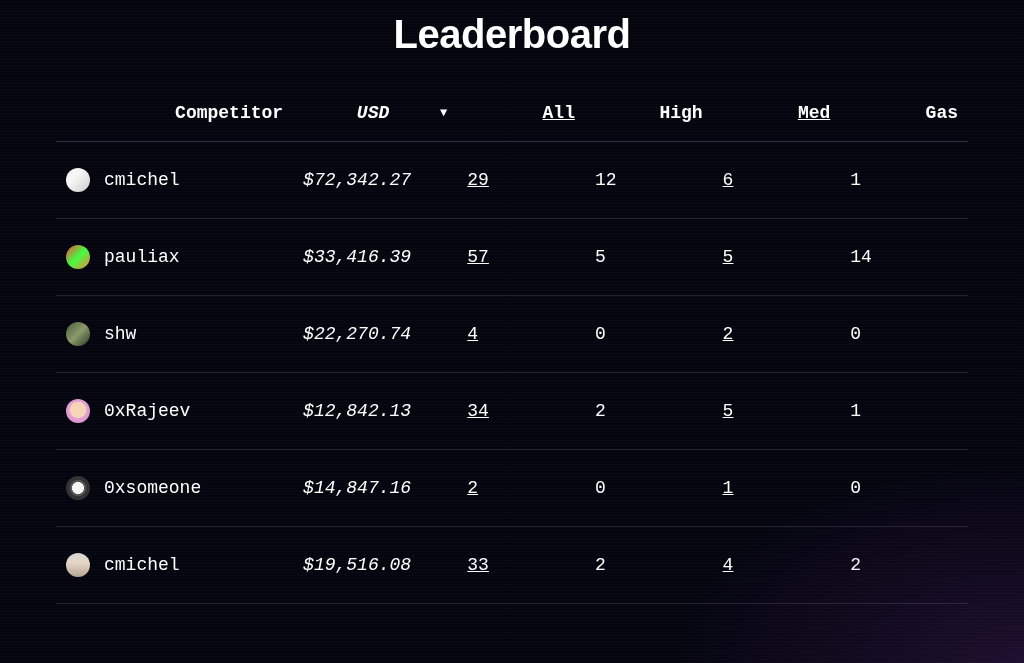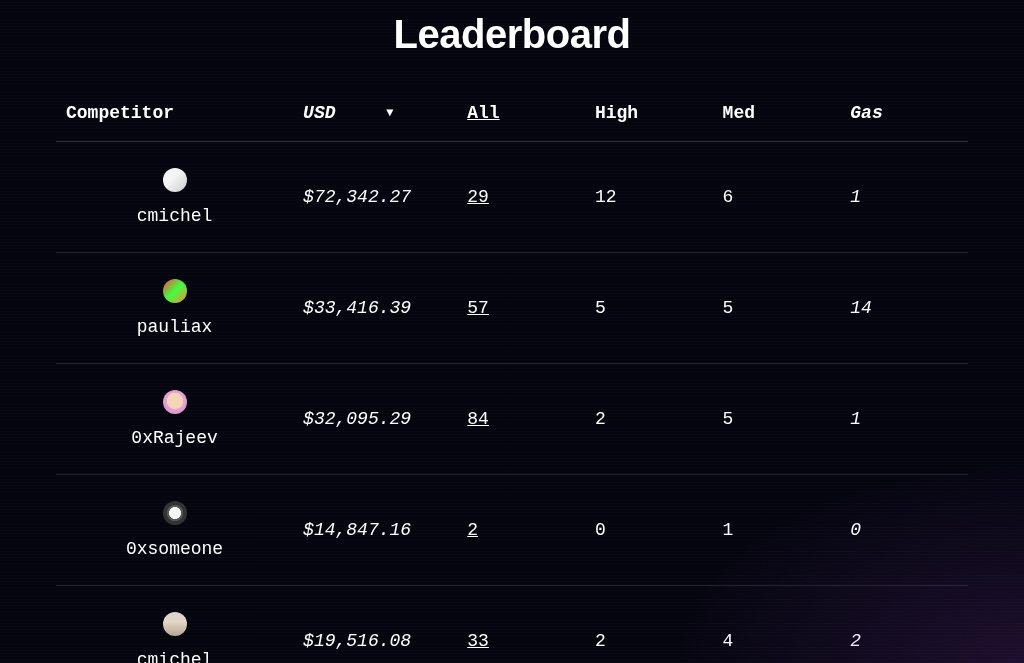--- a/index.html
+++ b/index.html
@@ -50,54 +50,53 @@
     .table-container {
       padding: 0 56px;
     }
     
     .leaderboard {
       width: 100%;
       border-collapse: collapse;
     }
     
     .leaderboard thead th {
-      text-align: left;
+      text-align: right;
       font-weight: bold;
       font-size: 18px;
       padding: 18px 10px;
       border-bottom: 1px solid rgba(180, 160, 200, 0.25);
       font-family: 'Courier New', 'SF Mono', Monaco, Menlo, monospace;
     }
     
     .leaderboard tbody td {
       padding: 26px 10px;
       border-bottom: 1px solid rgba(180, 160, 200, 0.18);
       font-size: 18px;
       font-family: 'Courier New', 'SF Mono', Monaco, Menlo, monospace;
     }
     
     .col-competitor { width: 26%; }
     .col-usd { width: 18%; font-style: italic; }
     .col-all { width: 14%; text-decoration: underline; }
     .col-high { width: 14%; }
-    .col-med { width: 14%; }
-    .col-gas { width: 14%; font-style: italic; }
+    .col-med { width: 14%; text-decoration: underline; }
+    .col-gas { width: 14%; }
     
     .sort-indicator {
       display: inline-block;
       margin-left: 40px;
       font-size: 12px;
       vertical-align: middle;
     }
     
     .competitor-cell {
       display: flex;
       align-items: center;
       gap: 14px;
-      flex-direction: column;
     }
     
     .avatar {
       width: 24px;
       height: 24px;
       border-radius: 50%;
       flex-shrink: 0;
       display: inline-block;
     }
     
@@ -155,26 +154,39 @@
           </td>
           <td class="col-usd">$33,416.39</td>
           <td class="col-all">57</td>
           <td class="col-high">5</td>
           <td class="col-med">5</td>
           <td class="col-gas">14</td>
         </tr>
         <tr>
           <td class="col-competitor">
             <div class="competitor-cell">
+              <span class="avatar avatar-3"></span>
+              <span class="competitor-name">shw</span>
+            </div>
+          </td>
+          <td class="col-usd">$22,270.74</td>
+          <td class="col-all">4</td>
+          <td class="col-high">0</td>
+          <td class="col-med">2</td>
+          <td class="col-gas">0</td>
+        </tr>
+        <tr>
+          <td class="col-competitor">
+            <div class="competitor-cell">
               <span class="avatar avatar-4"></span>
               <span class="competitor-name">0xRajeev</span>
             </div>
           </td>
-          <td class="col-usd">$32,095.29</td>
-          <td class="col-all">84</td>
+          <td class="col-usd">$12,842.13</td>
+          <td class="col-all">34</td>
           <td class="col-high">2</td>
           <td class="col-med">5</td>
           <td class="col-gas">1</td>
         </tr>
         <tr>
           <td class="col-competitor">
             <div class="competitor-cell">
               <span class="avatar avatar-5"></span>
               <span class="competitor-name">0xsomeone</span>
             </div>

